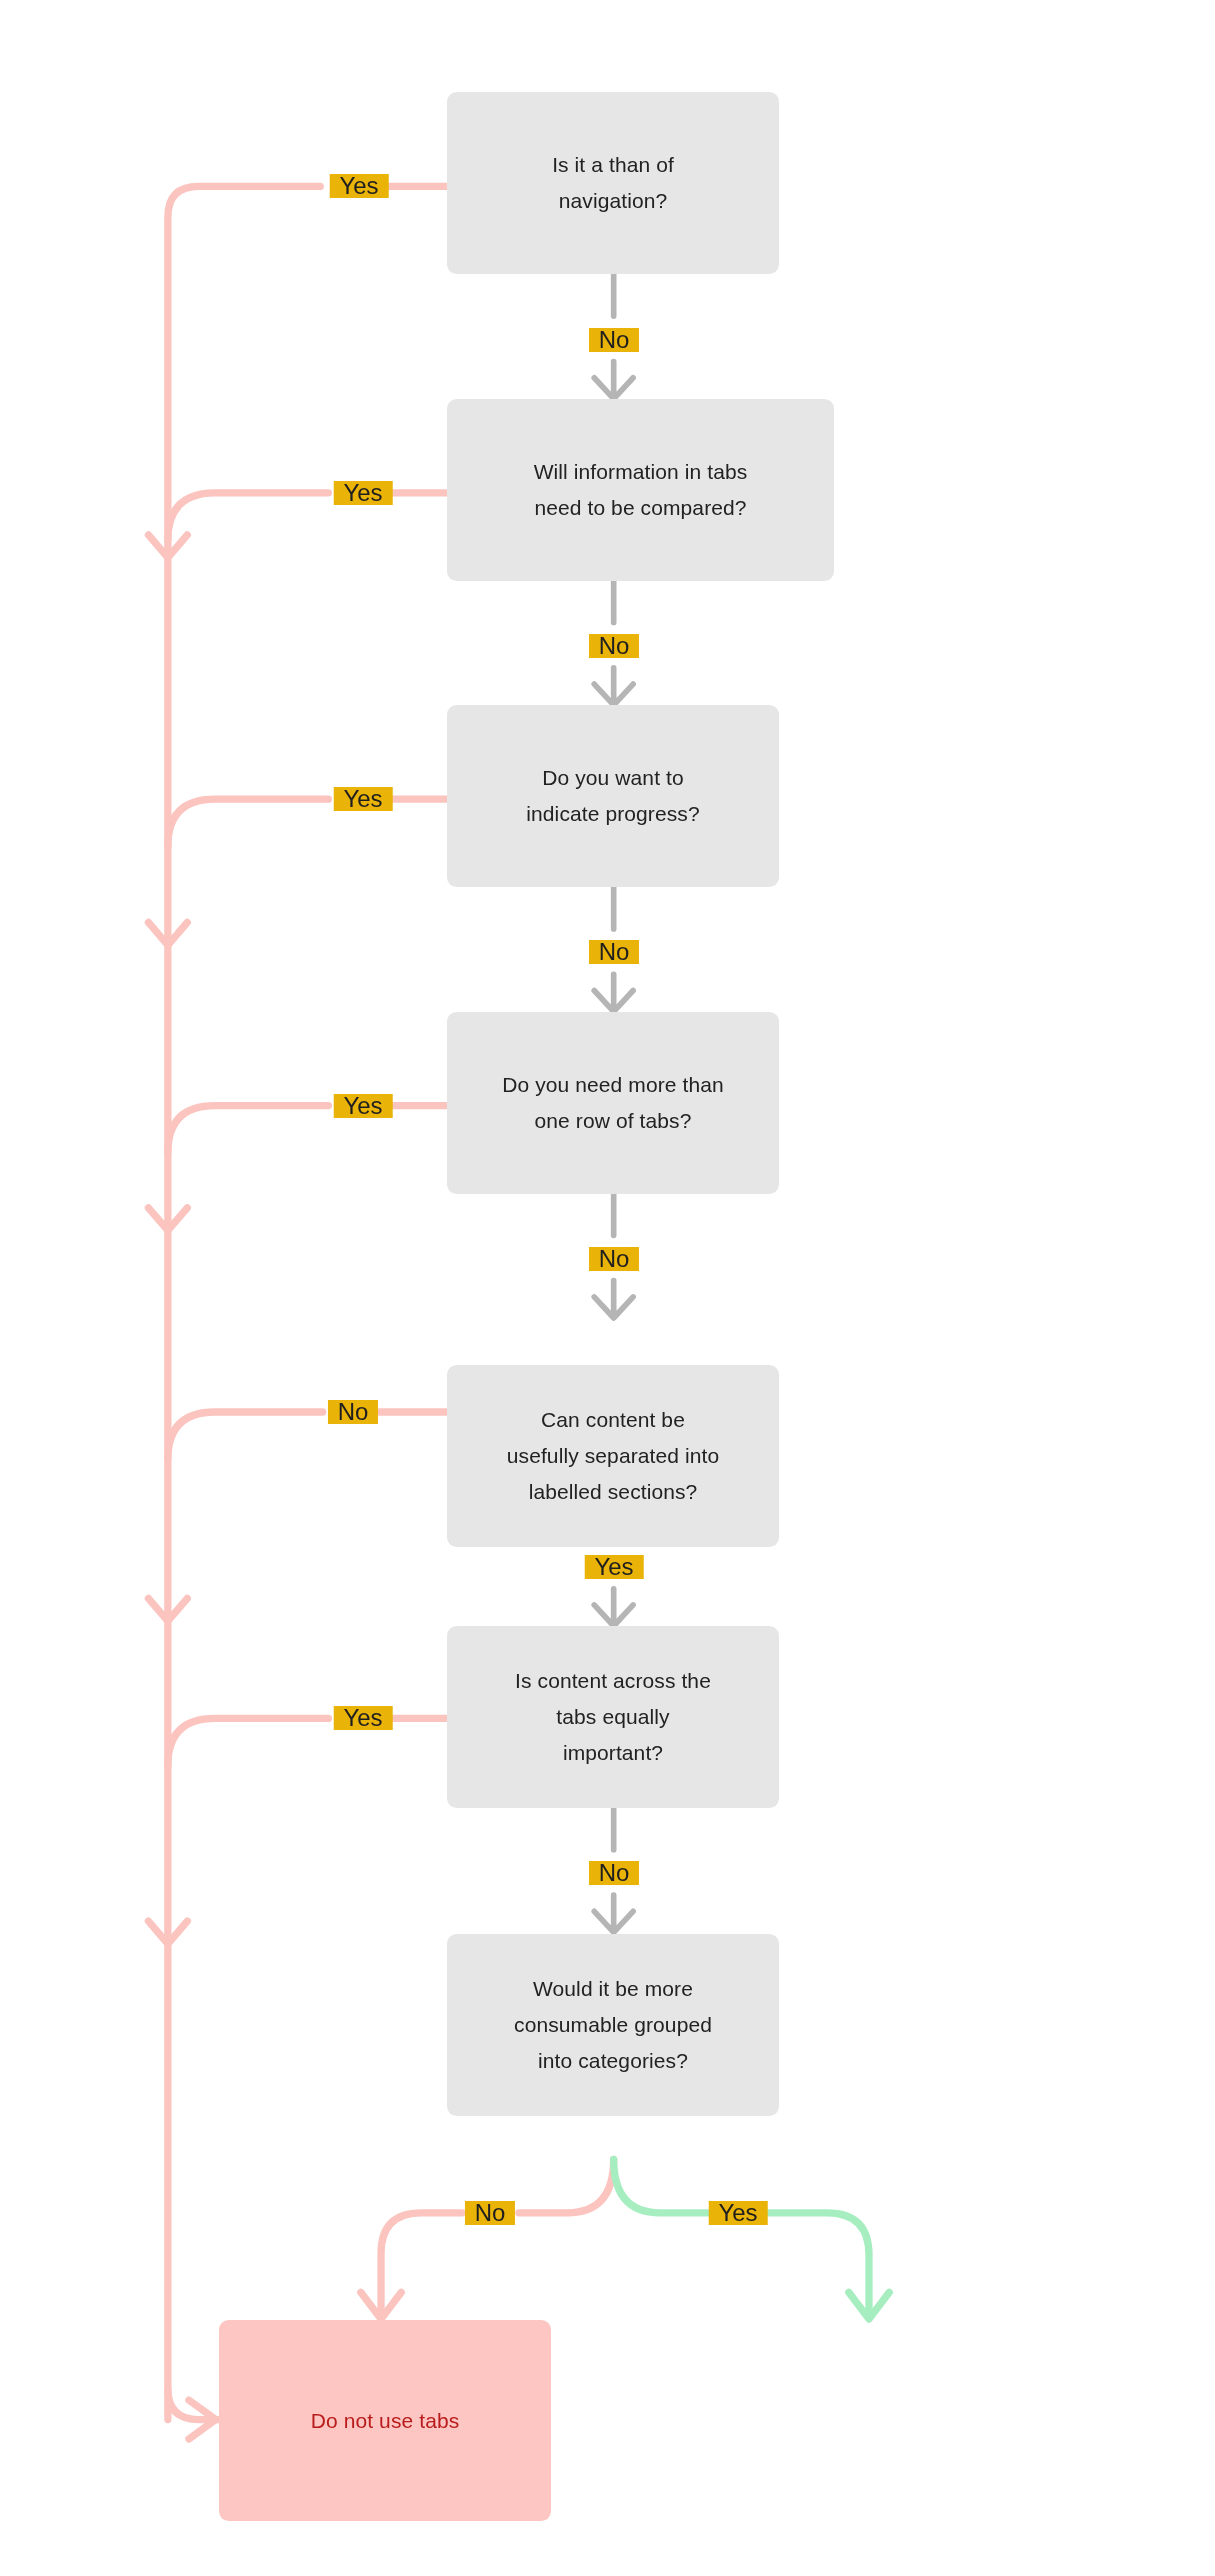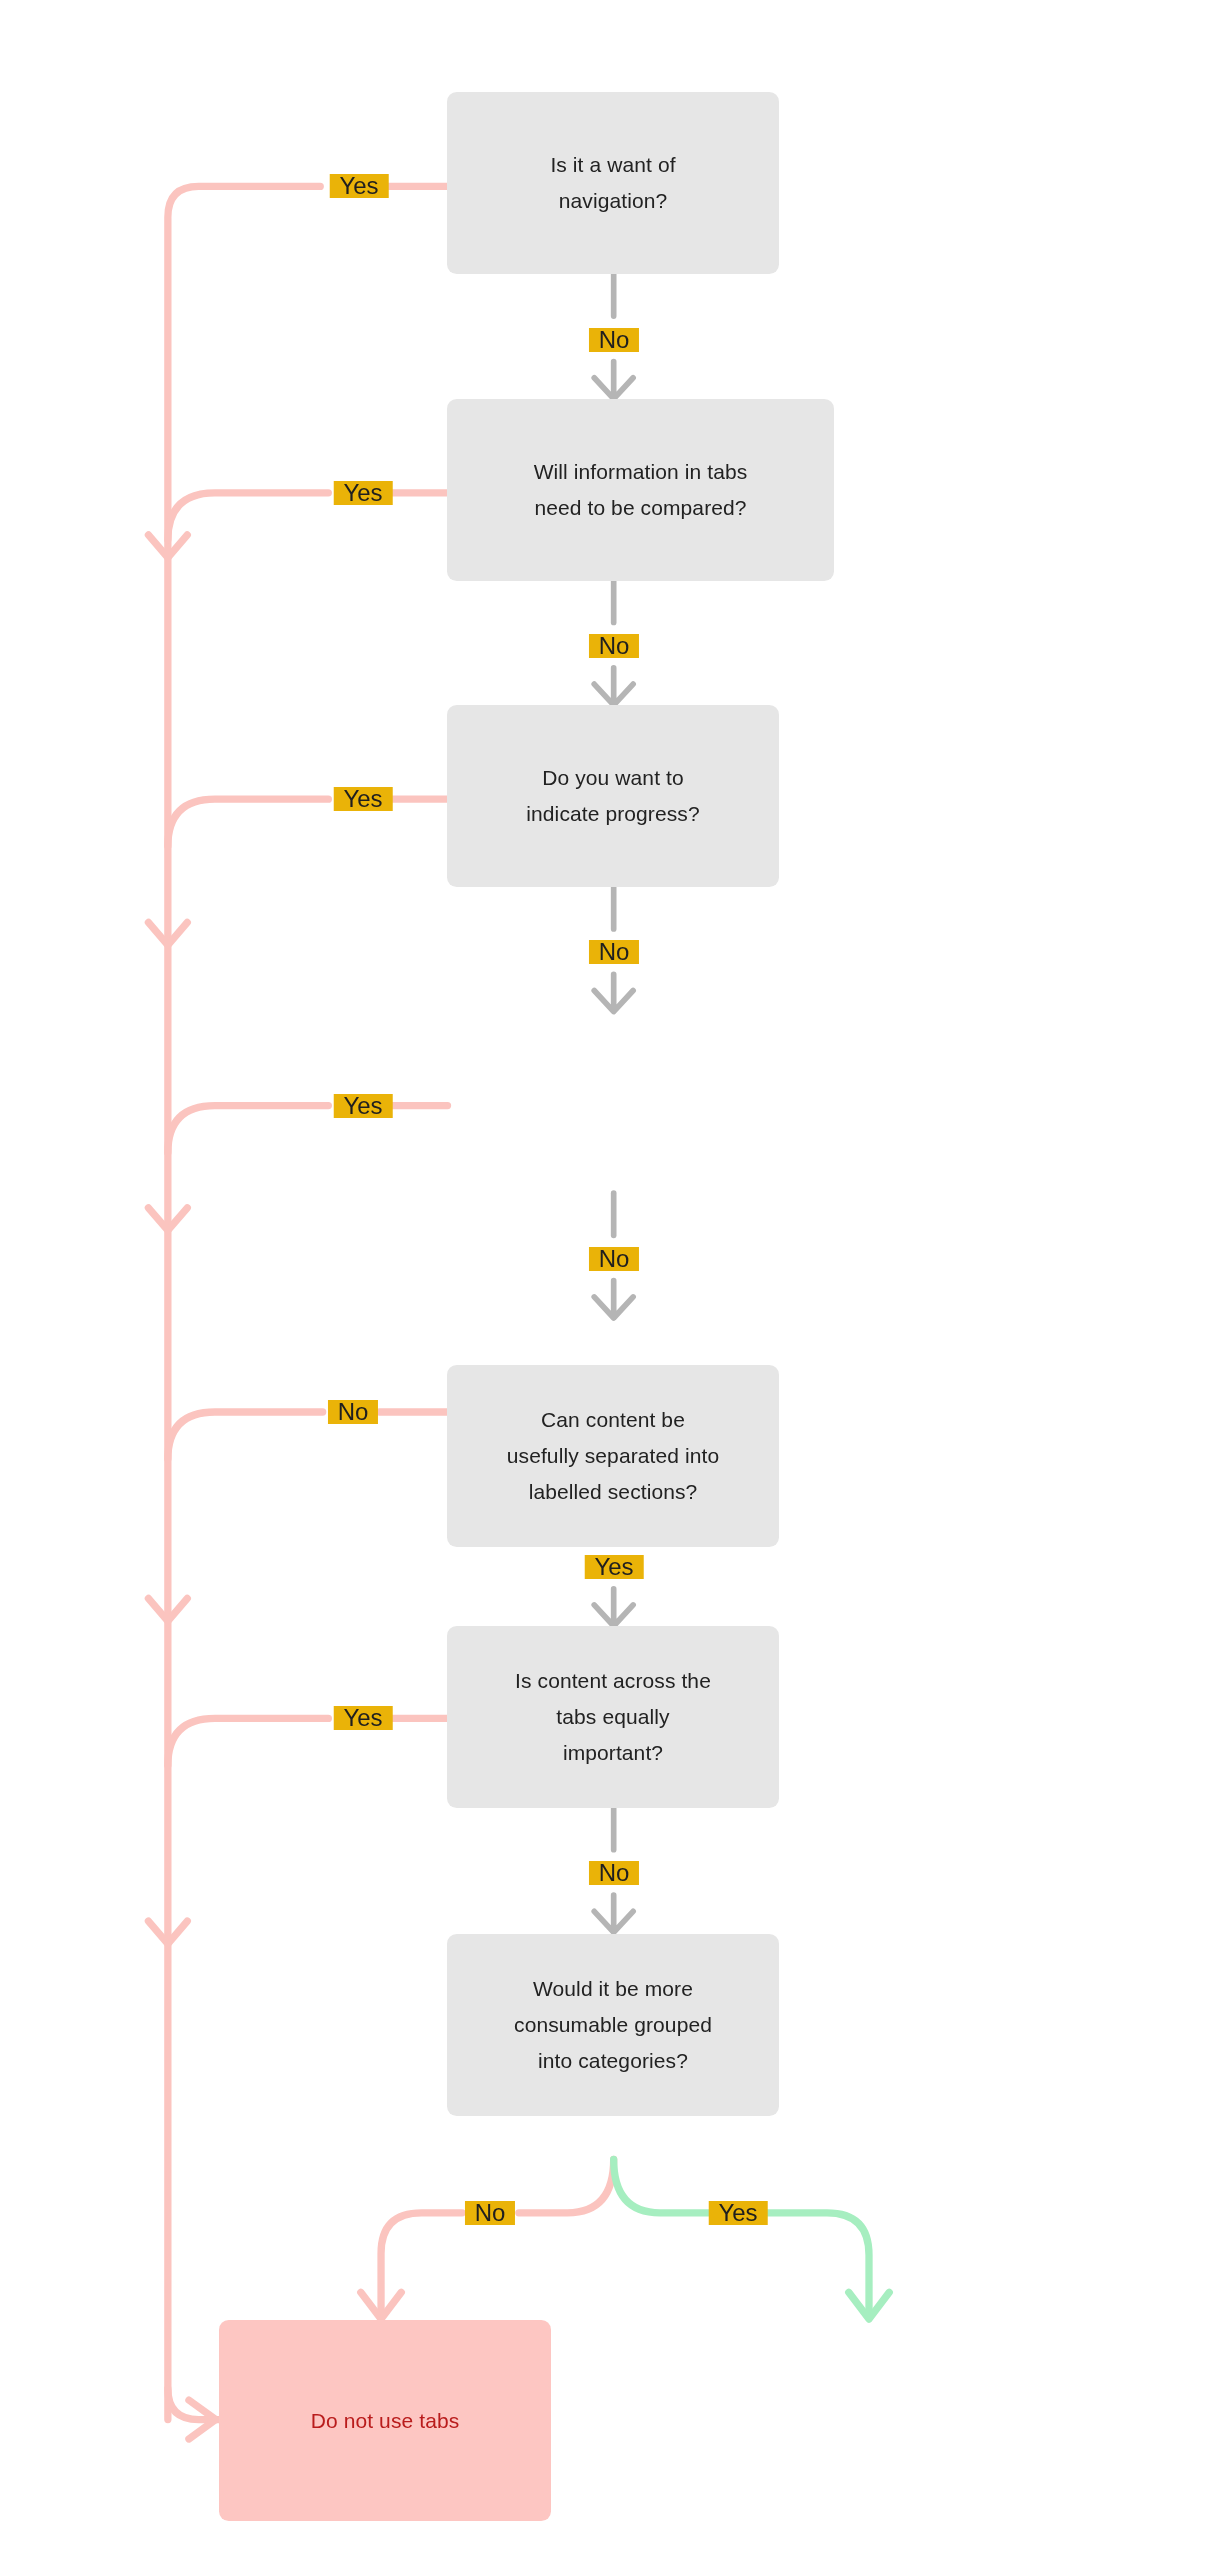--- a/index.html
+++ b/index.html
@@ -127,34 +127,38 @@
     </g>
 
     <g stroke="#a6eec0" stroke-width="9" fill="none" stroke-linecap="round" stroke-linejoin="round">
       <path d="M757 2664 Q757 2730 814 2730 L874 2730"></path>
       <path d="M944 2730 L1020 2730 Q1072 2730 1072 2782 L1072 2855"></path>
       <path d="M1047 2828 L1072 2861 L1097 2828"></path>
     </g>
   </svg>
 
   <div class="node decision" style="left:447px; top:92px; width:332px; height:182px;">
-    <span class="node-label">Is it a want of
+    <span class="node-label">Is it a than of
 navigation?</span>
   </div>
 
   <div class="node decision" style="left:447px; top:399px; width:387px; height:182px;">
     <span class="node-label">Will information in tabs
 need to be compared?</span>
   </div>
 
   <div class="node decision" style="left:447px; top:705px; width:332px; height:182px;">
     <span class="node-label">Do you want to
 indicate progress?</span>
   </div>
 
+  <div class="node decision" style="left:447px; top:1012px; width:332px; height:182px;">
+    <span class="node-label">Do you need more than
+one row of tabs?</span>
+  </div>
 
   <div class="node decision" style="left:447px; top:1365px; width:332px; height:182px;">
     <span class="node-label">Can content be
 usefully separated into
 labelled sections?</span>
   </div>
 
   <div class="node decision" style="left:447px; top:1626px; width:332px; height:182px;">
     <span class="node-label">Is content across the
 tabs equally

